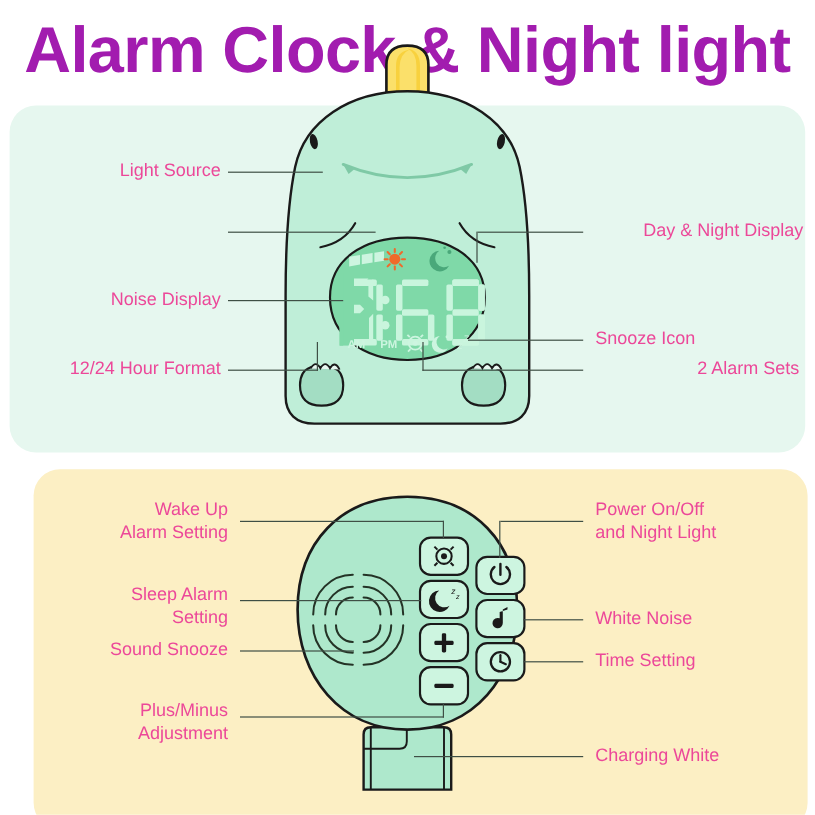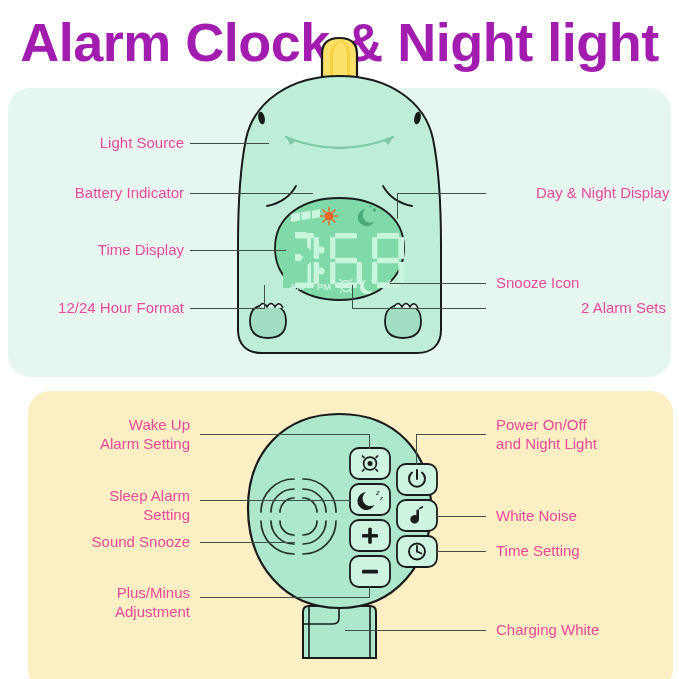--- a/index.html
+++ b/index.html
@@ -359,22 +359,21 @@
   <div class="leader" style="left:190px; top:308px; width:75px;"></div>
   <div class="leader-v" style="left:264px; top:285px; height:24px;"></div>
 
   <div class="leader" style="left:398px; top:193px; width:88px;"></div>
   <div class="leader-v" style="left:397px; top:193px; height:26px;"></div>
   <div class="leader" style="left:390px; top:283px; width:96px;"></div>
   <div class="leader" style="left:352px; top:308px; width:134px;"></div>
   <div class="leader-v" style="left:352px; top:285px; height:24px;"></div>
 
   <div class="label right-align" style="left:40px; top:133px; width:144px;">Light Source</div>
-  <div class="label right-align" style="left:20px; top:183px; width:164px;">Battery Indicator</div>
-  <div class="label right-align" style="left:40px; top:240px; width:144px;">Time Display</div>
+  <div class="label right-align" style="left:40px; top:240px; width:144px;">Noise Display</div>
   <div class="label right-align" style="left:14px; top:298px; width:170px;">12/24 Hour Format</div>
 
   <div class="label left-align" style="left:496px; top:183px; width:180px;margin-left:40px;">Day &amp; Night Display</div>
   <div class="label left-align" style="left:496px; top:273px; width:170px;">Snooze Icon</div>
   <div class="label left-align" style="left:496px; top:298px; width:170px;text-align:right;">2 Alarm Sets</div>
 
   <div class="leader" style="left:200px; top:434px; width:170px;"></div>
   <div class="leader-v" style="left:369px; top:434px; height:15px;"></div>
 
   <div class="leader" style="left:200px; top:500px; width:151px;"></div>

